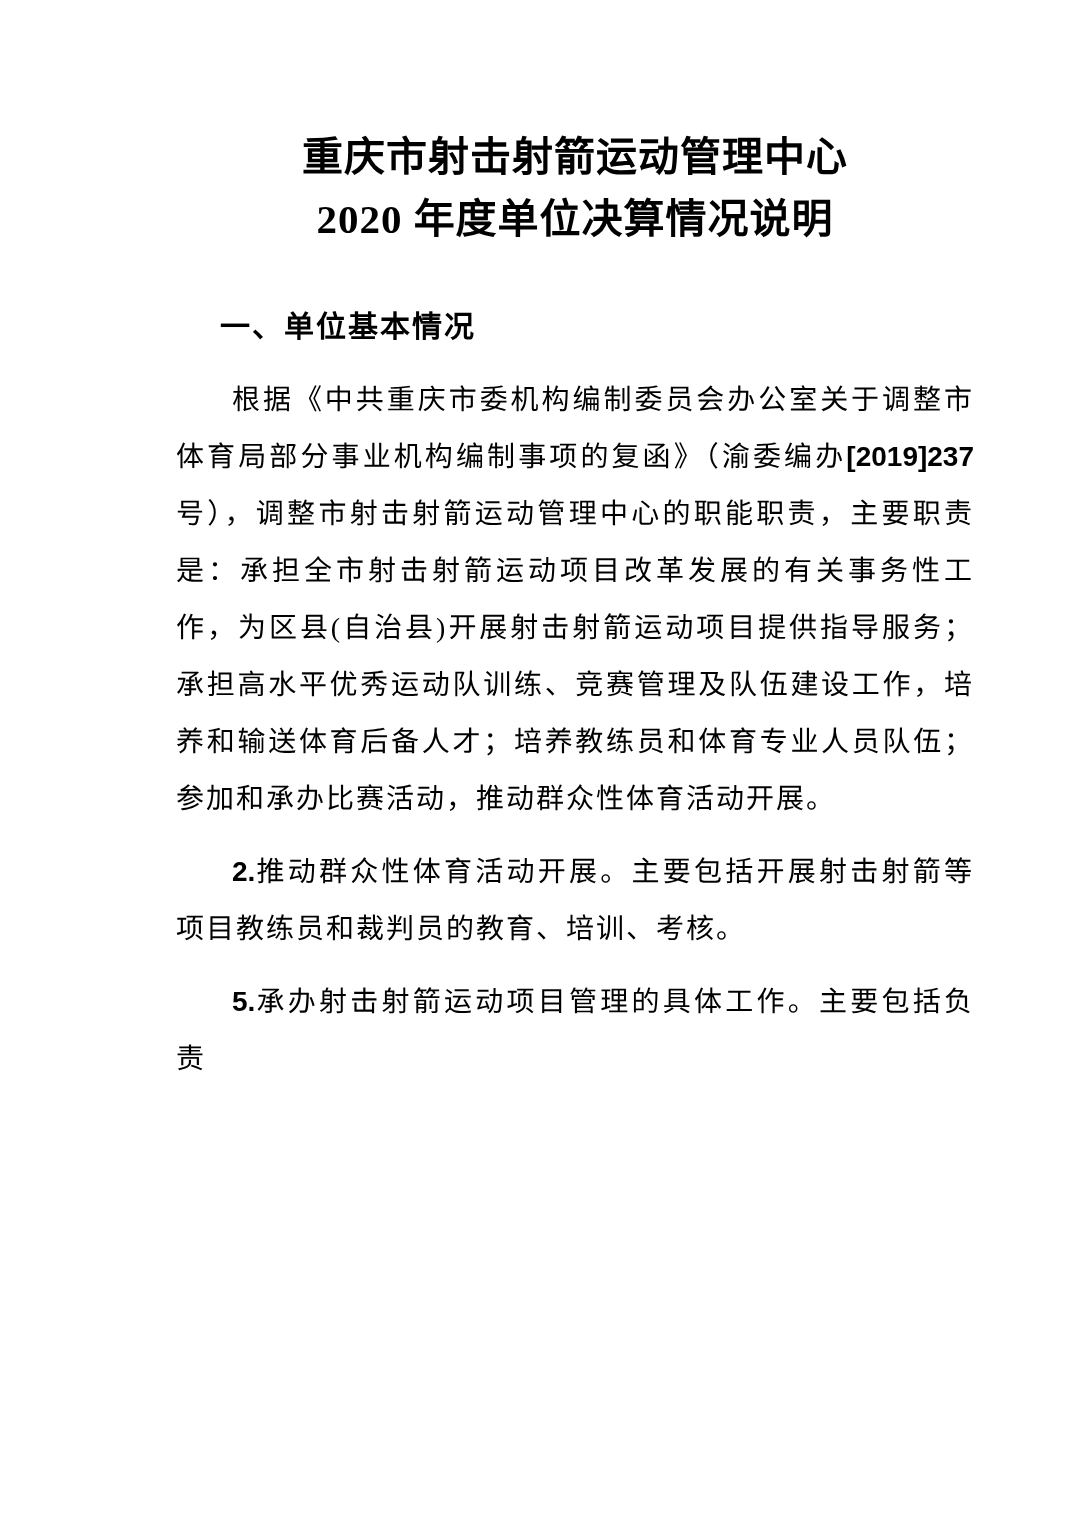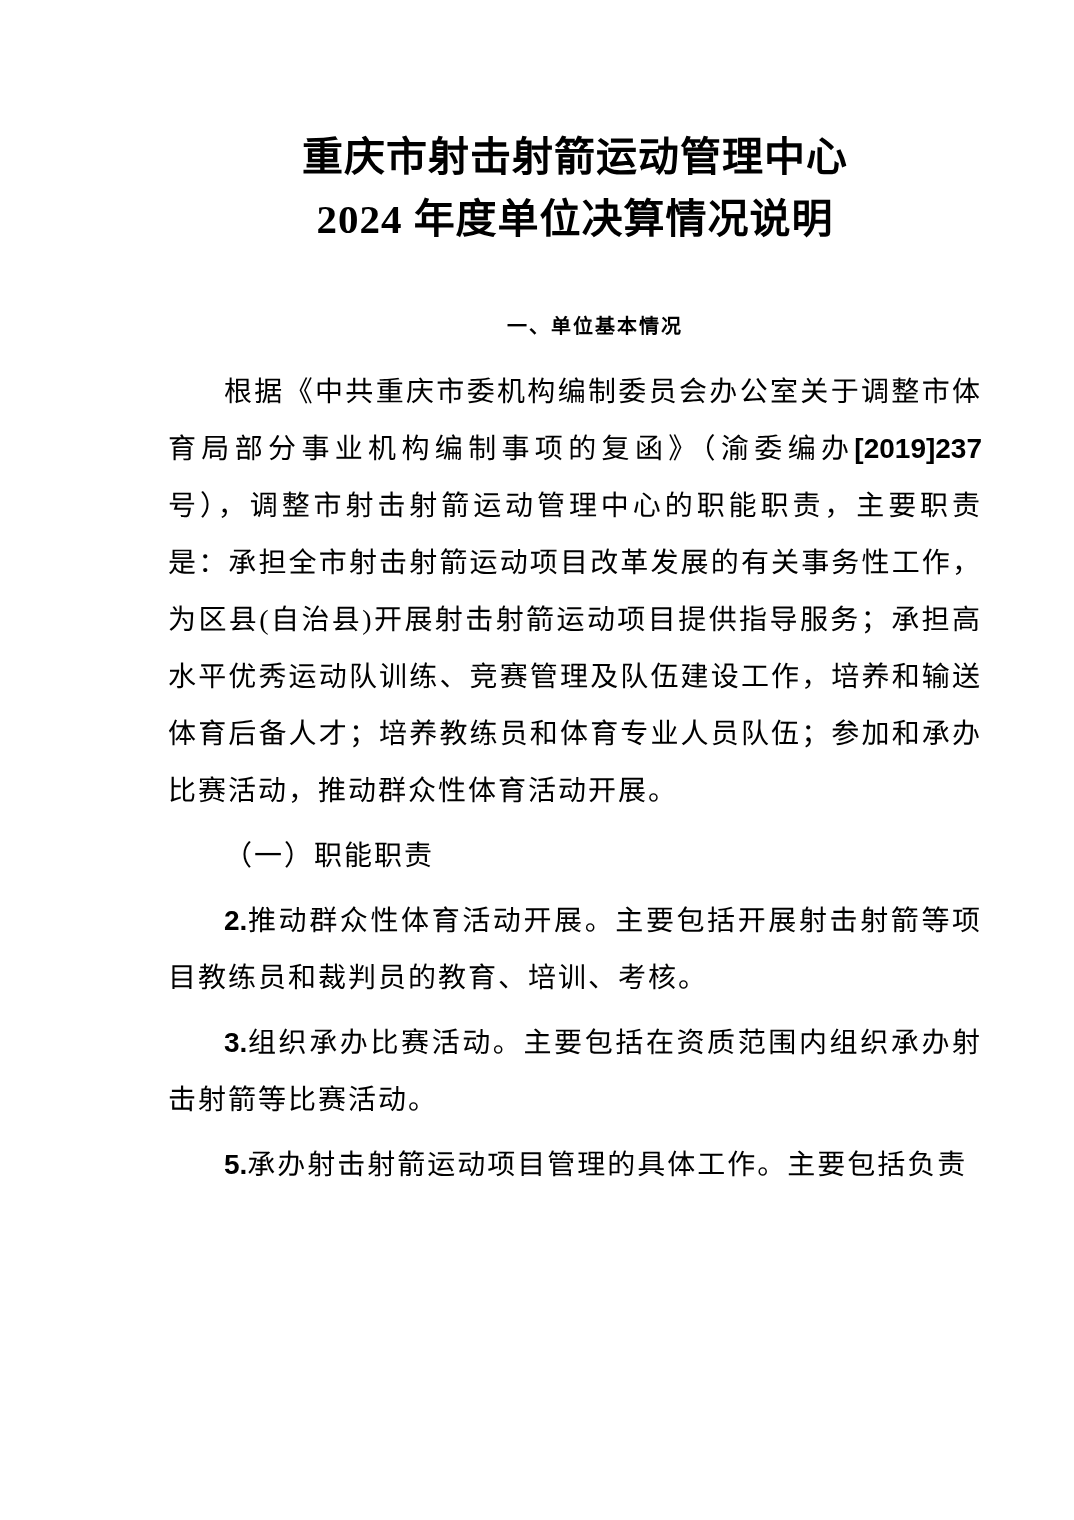--- a/index.html
+++ b/index.html
@@ -26,28 +26,27 @@
     font-weight: 700;
     font-size: 41px;
     line-height: 62px;
     letter-spacing: 1px;
     font-family: "Liberation Serif", serif;
   }
   .heading1 {
     margin: 48px 0 0 0;
     font-family: "Liberation Sans", sans-serif;
     font-weight: 700;
-    font-size: 20px;
+    font-size: 30px;
     line-height: 57px;
     letter-spacing: 2px;
     text-indent: 2em;
-    text-align: center;
   }
   .doc-body p {
-    margin: 8px;
+    margin: 16px;
     font-size: 28px;
     line-height: 57px;
     letter-spacing: 2px;
     text-indent: 2em;
     text-align: justify;
     font-family: "Liberation Serif", serif;
   }
   .doc-body p.sub-heading {
     text-align: left;
     font-weight: 400;
@@ -58,26 +57,24 @@
     letter-spacing: 0;
   }
 </style>
 </head>
 <body>
 
 <div class="page">
 
   <div class="doc-title">
     <div>重庆市射击射箭运动管理中心</div>
-    <div>2024 年度单位决算情况说明</div>
+    <div>2020 年度单位决算情况说明</div>
   </div>
 
   <div class="heading1">一、单位基本情况</div>
 
   <div class="doc-body">
       <p class="body"><span>根据《中共重庆市委机构编制委员会办公室关于调整市体育局部分事业机构编制事项的复函》（渝委编办</span><span class="latin">[2019]237</span><span>号），调整市射击射箭运动管理中心的职能职责，主要职责是：承担全市射击射箭运动项目改革发展的有关事务性工作，为区县(自治县)开展射击射箭运动项目提供指导服务；承担高水平优秀运动队训练、竞赛管理及队伍建设工作，培养和输送体育后备人才；培养教练员和体育专业人员队伍；参加和承办比赛活动，推动群众性体育活动开展。</span></p>
-      <p class="sub-heading"><span>（一）职能职责</span></p>
       <p class="body"><span class="latin">2.</span><span>推动群众性体育活动开展。主要包括开展射击射箭等项目教练员和裁判员的教育、培训、考核。</span></p>
-      <p class="body"><span class="latin">3.</span><span>组织承办比赛活动。主要包括在资质范围内组织承办射击射箭等比赛活动。</span></p>
       <p class="body"><span class="latin">5.</span><span>承办射击射箭运动项目管理的具体工作。主要包括负责</span></p>
     </div>
 
 </div>
 
 </body></html>

